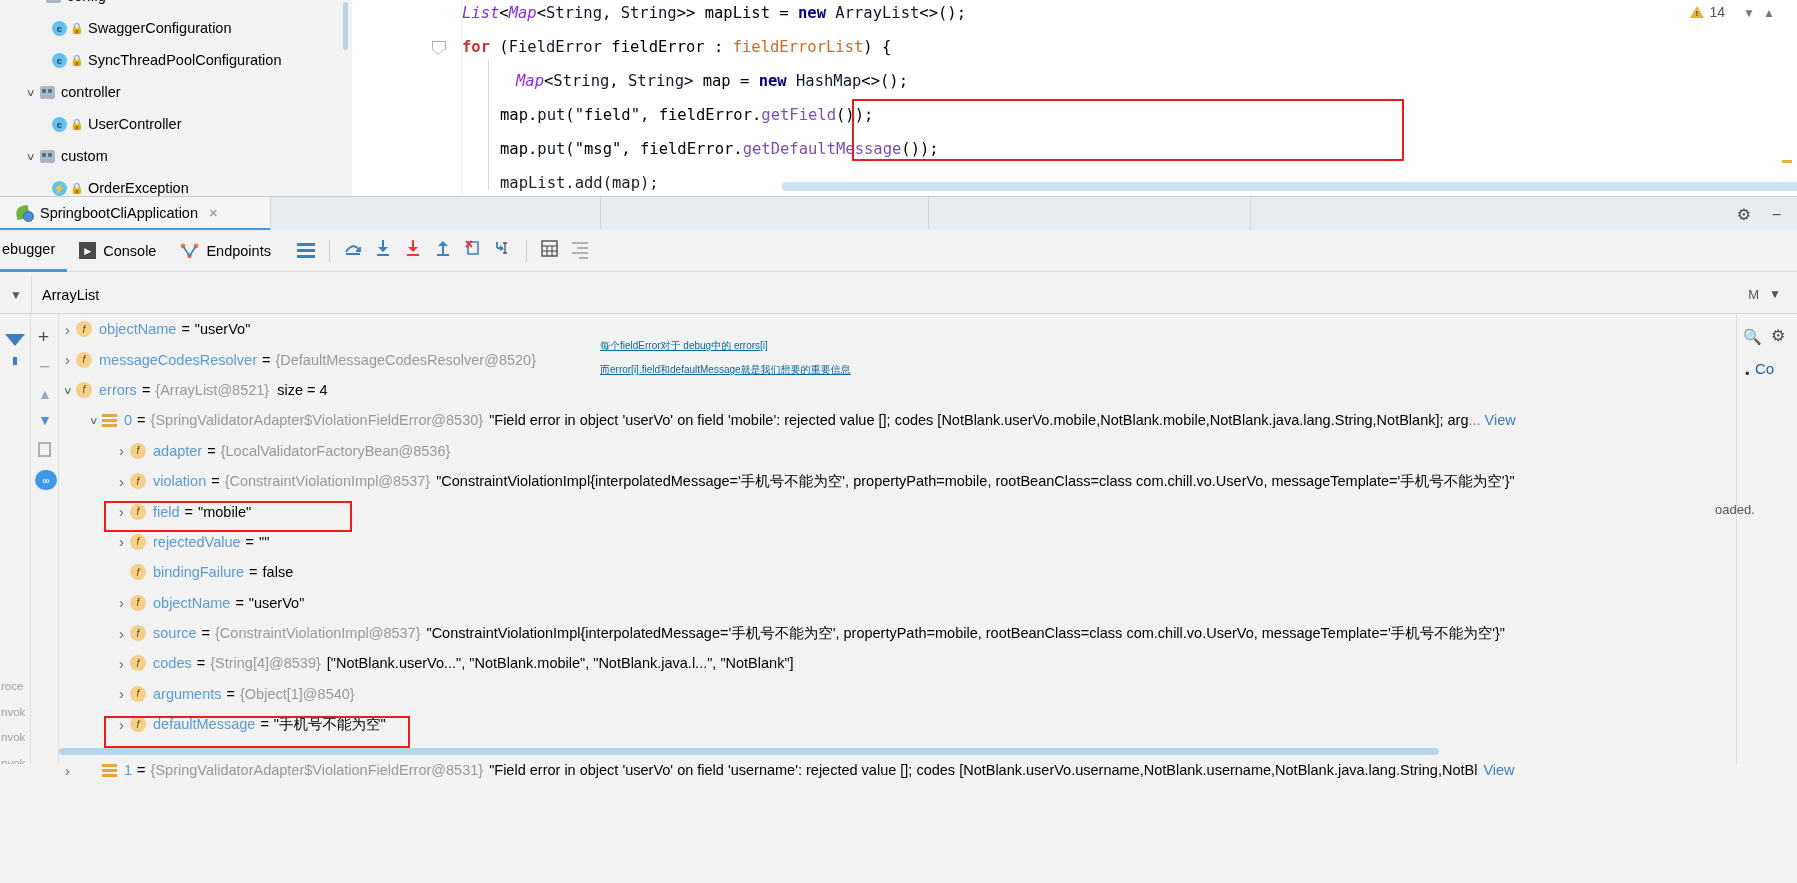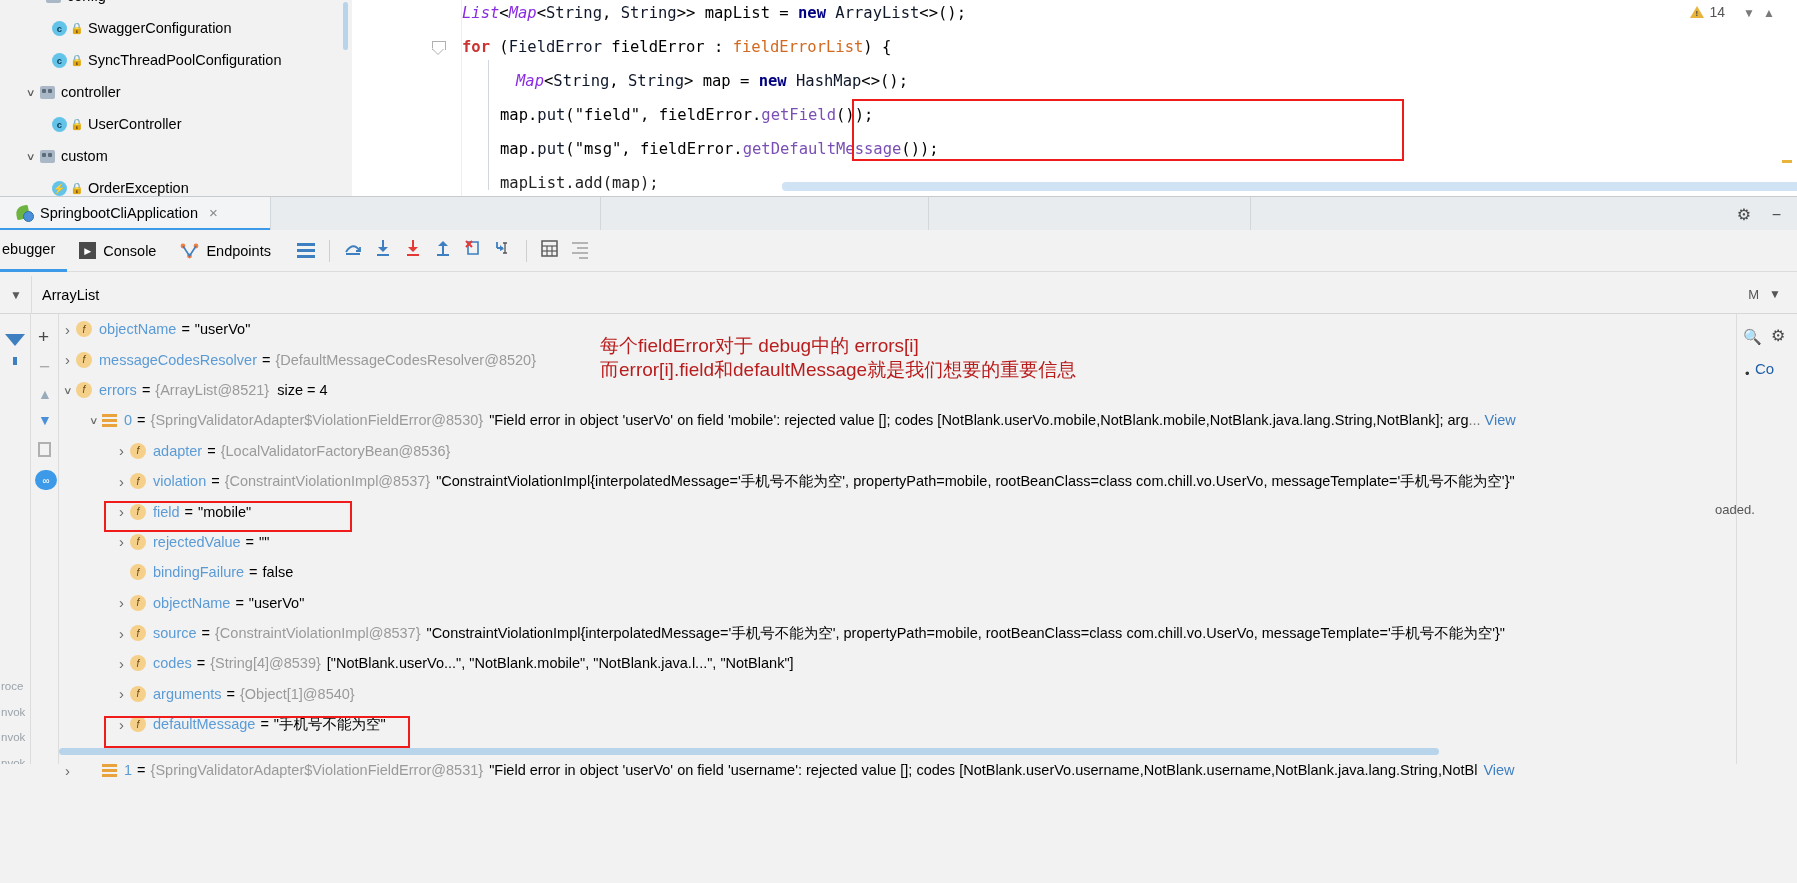--- a/index.html
+++ b/index.html
@@ -200,21 +200,21 @@
   .vsize{color:#000;padding-left:8px;}
   .vmore{color:#7a7a7a;}
   .viewlink{color:#3d7fc1;}
   .ind-0{padding-left:0;}
   .ind-1{padding-left:26px;}
   .ind-2{padding-left:54px;}
 
   .redbox{position:absolute;border:2px solid #f01c1c;pointer-events:none;}
 
   .annot{
-    position:absolute;color:#b91c1c;font-size:19px;line-height:25px;white-space:nowrap;
+    position:absolute;color:#0369a1;font-size:10px;line-height:25px;white-space:nowrap;text-decoration:underline;
   }
 
   
   .right-panel{
     position:absolute;right:0;top:314px;width:61px;height:450px;background:#f2f2f2;
     border-left:1px solid #dcdcdc;
   }
   .rp-glass{position:absolute;left:6px;top:14px;font-size:15px;color:#4a4a4a;}
   .rp-gear{position:absolute;left:34px;top:12px;font-size:16px;color:#4a4a4a;}
   .rp-dot{position:absolute;left:8px;top:52px;font-size:13px;color:#333;}

